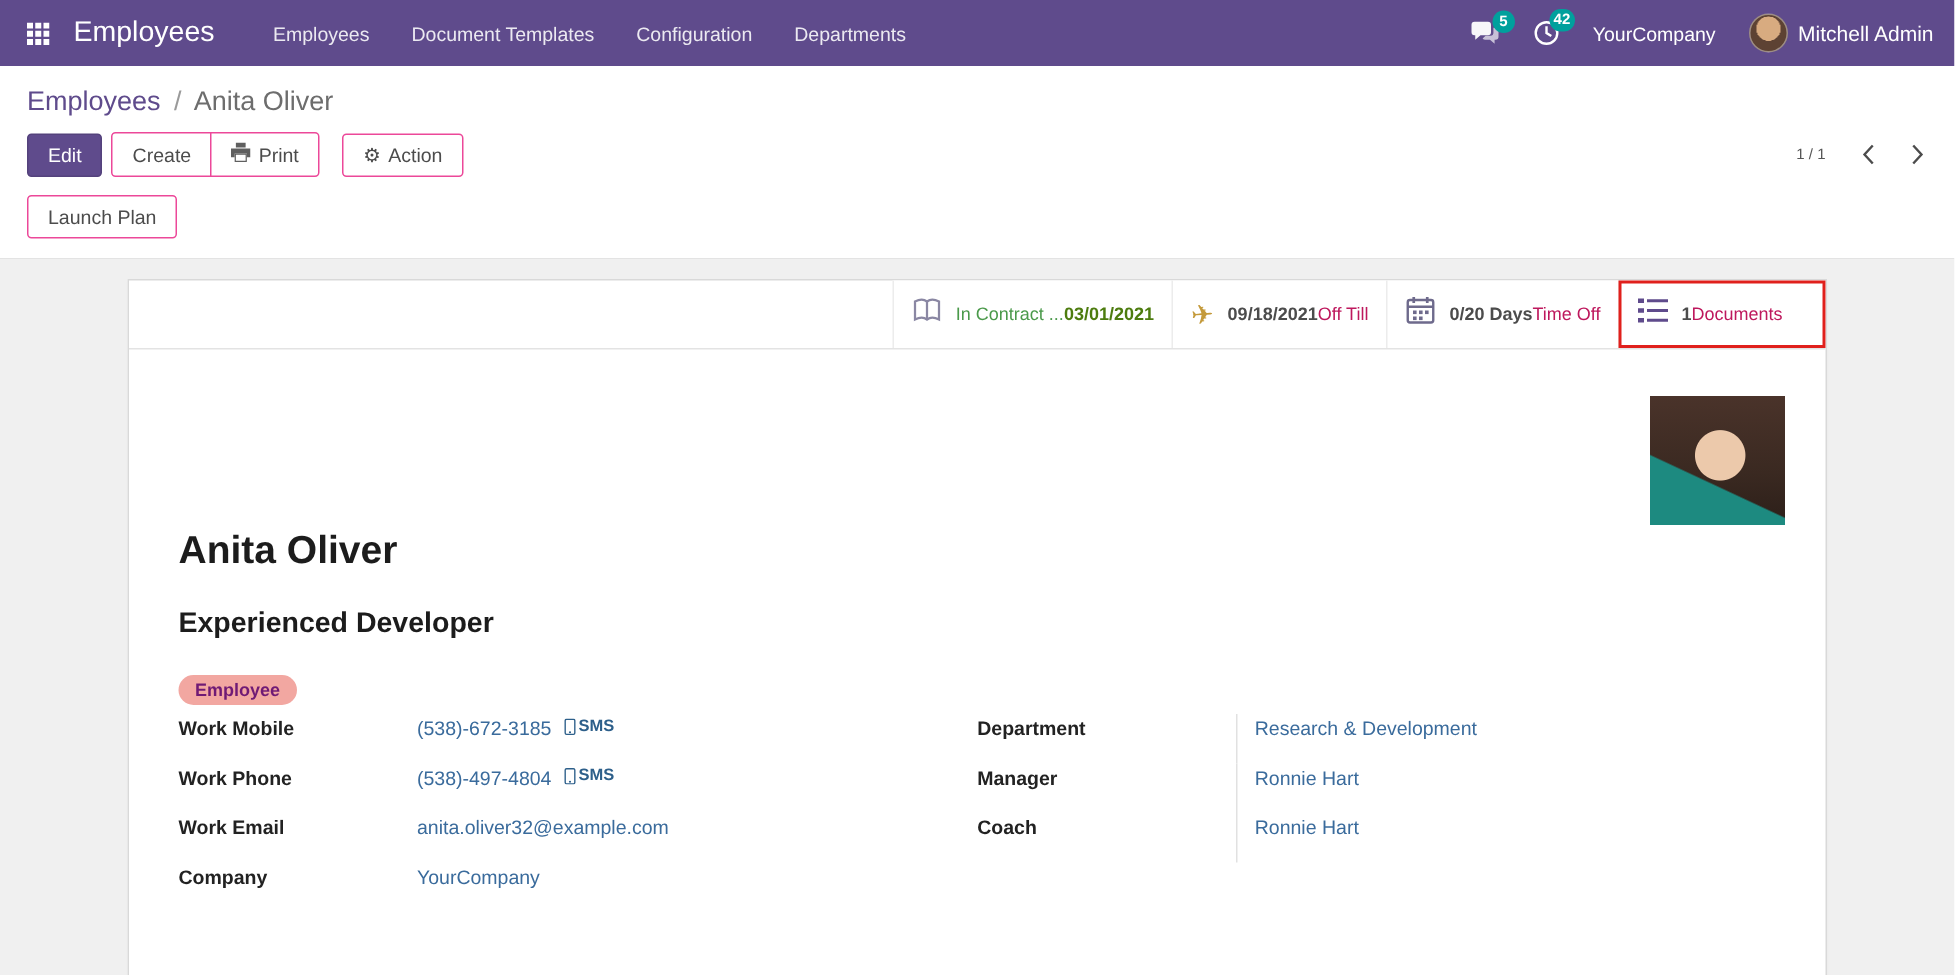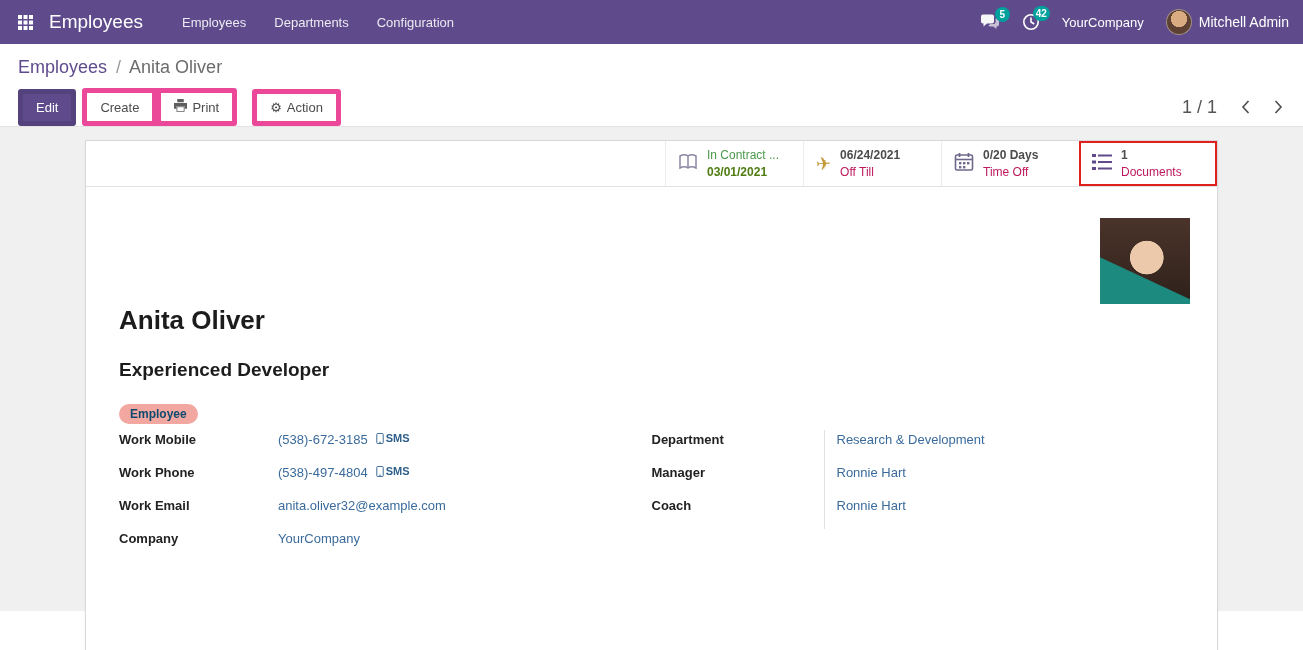--- a/index.html
+++ b/index.html
@@ -23,62 +23,62 @@
       radial-gradient(circle at 50% 38%, #d8ab80 0 42%, #5d4233 43%);border:1px solid rgba(255,255,255,.4)}
 
   
   .control-panel{background:#fff;border-bottom:1px solid #e3e3e3}
   .breadcrumb{padding:13px 18px 4px;font-size:18px}
   .breadcrumb .bc-link{color:#5f4b8c;cursor:pointer}
   .breadcrumb .bc-sep{color:#9a9a9a;margin:0 4px}
   .breadcrumb .bc-current{color:#6d6d6d}
   .cp-row{display:flex;justify-content:space-between;align-items:center;padding:6px 18px 0}
   .cp-buttons{display:flex;align-items:center}
-  .btn{font-size:13px;padding:6px 13px;border:5px solid #ec4899;background:#fff;border-radius:3px;cursor:pointer;
+  .btn{font-size:13px;padding:6px 13px;border:1px solid #ec4899;background:#fff;border-radius:3px;cursor:pointer;
        display:inline-flex;align-items:center;gap:5px;color:#4c4c4c}
   .btn-primary{background:#5f4b8c;border-color:#54427c;color:#fff}
   .btn-group{display:inline-flex;margin-left:6px}
   .btn-group .btn{border-radius:0}
   .btn-group .btn:first-child{border-radius:3px 0 0 3px}
   .btn-group .btn:last-child{border-radius:0 3px 3px 0;margin-left:-1px}
   .btn-action{margin-left:15px}
   .gear-glyph{font-size:13px;line-height:1}
   .pager{display:flex;align-items:center;gap:22px}
-  .pager-value{font-size:18px;color:#555}
+  .pager-value{font-size:10px;color:#555}
   .pager-nav{display:flex;align-items:center;gap:20px}
   .pager-btn{cursor:pointer;display:flex;align-items:center;padding:2px}
   .launch-row{padding:12px 18px 13px}
 
   
   .content{background:#f0f0f0;height:484px;padding-top:13px}
   .sheet{width:1133px;margin:0 auto;background:#fff;border:1px solid #d9d9d9;box-shadow:0 1px 2px rgba(0,0,0,.06);
          min-height:560px;position:relative}
 
   
   .stat-row{display:flex;justify-content:flex-end;border-bottom:1px solid #e3e3e3;height:46px}
   .stat-btn{display:flex;align-items:center;gap:9px;padding:0 12px;border-left:1px solid #ececec;height:100%;
             min-width:138px;background:#fff;cursor:pointer}
   .stat-btn.highlight{outline:2px solid #e0201c;outline-offset:-2px}
-  .stat-text{display:flex;flex-direction:column;font-size:12px;line-height:1.35}
+  .stat-text{display:flex;font-size:12px;line-height:1.35}
   .stat-l1{font-weight:bold;color:#4c4c4c}
   .stat-l2{color:#be185d}
   .stat-btn.green .stat-l1{font-weight:normal;color:#4b9a4b}
   .stat-btn.green .stat-l2{font-weight:bold;color:#4d7c0f}
   .plane-glyph{font-size:18px;color:#c49a3b;display:inline-block;transform:rotate(-4deg)}
 
   
   .sheet-body{padding:0 33px}
   .photo{position:absolute;top:77px;right:27px;width:90px;height:86px;cursor:default;background:
      radial-gradient(circle at 52% 46%, #ecc9ab 0 25%, rgba(0,0,0,0) 26%),
      linear-gradient(205deg, rgba(0,0,0,0) 0 63%, #1d8a80 64%),
      linear-gradient(180deg,#4a332a 0%,#3a2921 60%,#2c1f19 100%)}
   .emp-name{margin-top:118px;font-size:26px;font-weight:bold;color:#1c1c1c}
   .emp-job{margin-top:23px;font-size:19px;font-weight:bold;color:#1c1c1c}
   .tag-row{margin-top:23px}
-  .tag{display:inline-block;background:#f2a7a1;color:#0c4a6e;font-size:12px;font-weight:bold;
+  .tag{display:inline-block;background:#f2a7a1;color:#701a75;font-size:12px;font-weight:bold;
        padding:3px 11px;border-radius:11px}
 
   
   .o-group{display:grid;grid-template-columns:1fr 1fr;margin-top:6px}
   .frow{display:flex;min-height:33px;align-items:flex-start}
   .frow label{width:159px;font-size:13px;font-weight:bold;color:#222;padding-top:2px;flex:none}
   .fval{font-size:13px;padding-top:2px;display:flex;align-items:baseline;gap:8px}
   .col-right .frow label{width:172px}
   .col-right .fval{border-left:1px solid #e1e1e1;padding-left:12px;align-self:stretch}
   .link{color:#3a6b9c;text-decoration:none;cursor:pointer}
@@ -101,22 +101,23 @@
             <rect x="11" y="5.5" width="4" height="4"></rect>
             <rect y="11" width="4" height="4"></rect>
             <rect x="5.5" y="11" width="4" height="4"></rect>
             <rect x="11" y="11" width="4" height="4"></rect>
           </g>
         </svg>
     </span>
     <span class="app-name">Employees</span>
     <nav class="nav-menu">
       <span class="mitem">Employees</span>
+      <span class="mitem">Document Templates</span>
+      <span class="mitem">Configuration</span>
       <span class="mitem">Departments</span>
-      <span class="mitem">Configuration</span>
     </nav>
   </div>
   <div class="nav-right">
     <span class="nav-icon">
       <svg width="20" height="17" viewBox="0 0 20 17">
           <path fill="#fff" opacity="0.95" d="M1 2.5A2 2 0 0 1 3 .5h9a2 2 0 0 1 2 2v5a2 2 0 0 1-2 2H7l-3.5 3v-3H3a2 2 0 0 1-2-2z"></path>
           <path fill="#fff" opacity="0.65" d="M15.6 4.5H17a2 2 0 0 1 2 2v4a2 2 0 0 1-2 2h-.6v2.6l-3.1-2.6h-3.1a2.4 2.4 0 0 1-1.8-.9l2-1.7h3.2a2 2 0 0 0 2-2z"></path>
         </svg>
       <span class="nav-badge">5</span>
     </span>
@@ -172,20 +173,23 @@
         </span>
         <span class="pager-btn">
           <svg width="9" height="14" viewBox="0 0 9 14">
               <path d="M1.5 1 7 7l-5.5 6" fill="none" stroke="#4c4c4c" stroke-width="1.6"></path>
             </svg>
         </span>
       </span>
     </div>
   </div>
 
+  <div class="launch-row">
+    <button class="btn">Launch Plan</button>
+  </div>
 </div>
 
 <div class="content">
   <div class="sheet">
 
     <div class="stat-row">
       <div class="stat-btn green">
         <span>
           <svg width="20" height="18" viewBox="0 0 20 18">
               <path fill="none" stroke="#8a87a3" stroke-width="1.5" d="M2 3c3-1.5 6-1.5 8 0 2-1.5 5-1.5 8 0v12c-3-1.5-6-1.5-8 0-2-1.5-5-1.5-8 0z"></path>
@@ -193,21 +197,21 @@
             </svg>
         </span>
         <span class="stat-text">
           <span class="stat-l1">In Contract ...</span>
           <span class="stat-l2">03/01/2021</span>
         </span>
       </div>
       <div class="stat-btn">
         <span class="plane-glyph">✈</span>
         <span class="stat-text">
-          <span class="stat-l1">06/24/2021</span>
+          <span class="stat-l1">09/18/2021</span>
           <span class="stat-l2">Off Till</span>
         </span>
       </div>
       <div class="stat-btn">
         <span>
           <svg width="20" height="20" viewBox="0 0 20 20">
               <rect x="1.5" y="3" width="17" height="15" rx="1.5" fill="none" stroke="#6e6a8c" stroke-width="1.6"></rect>
               <path d="M1.5 7.5h17" stroke="#6e6a8c" stroke-width="1.6"></path>
               <path d="M5.5 1v4M14.5 1v4" stroke="#6e6a8c" stroke-width="1.8"></path>
               <g fill="#6e6a8c">

